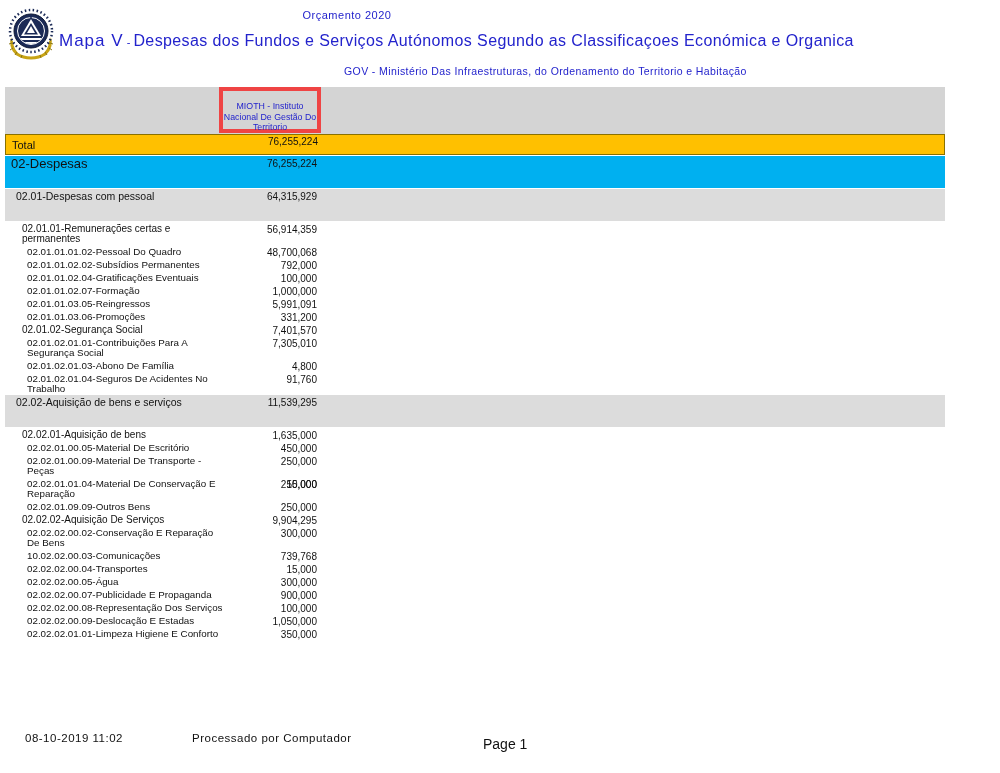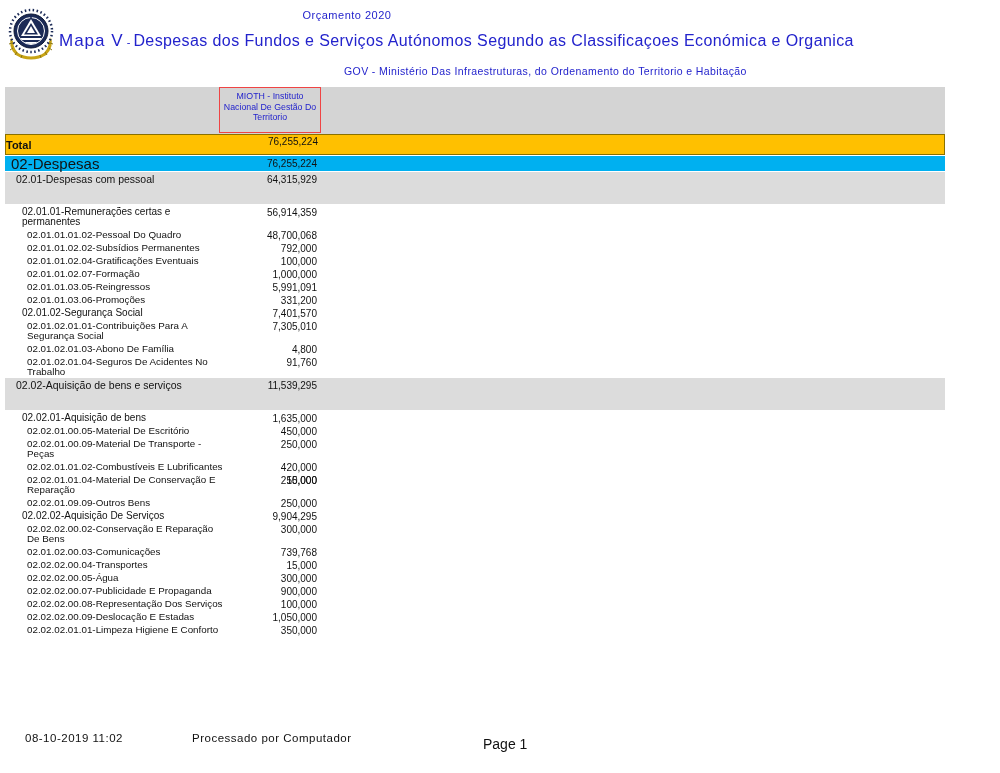--- a/index.html
+++ b/index.html
@@ -18,33 +18,33 @@
   #map-title{font-size:17px;letter-spacing:1px;}
   #map-dash{font-size:11px;}
   #map-subtitle{font-size:16px;letter-spacing:.4px;}
   #org-line{position:absolute;left:344px;top:65px;font-size:10.5px;letter-spacing:.4px;}
 
   
   #budget-table{position:absolute;left:5px;top:87px;width:940px;}
   #table-header{position:relative;height:47px;background:#D4D4D4;}
   #col-header{
     position:absolute;left:214px;top:0;width:102px;height:46px;
-    border:1px solid #ef4444;box-sizing:border-box;
-    font-size:8.8px;line-height:10.5px;text-align:center;padding-top:3px;
+    border:4px solid #ef4444;box-sizing:border-box;
+    font-size:8.8px;line-height:10.5px;text-align:center;padding-top:10px;
   }
   .row{position:relative;width:940px;box-sizing:border-box;}
   .row-label{width:218px;box-sizing:border-box;font-size:10px;line-height:10px;
     padding-top:2px;padding-bottom:1px;color:#111;}
   .row-value{position:absolute;top:2px;left:215px;width:97px;text-align:right;
     font-size:10px;color:#111;white-space:nowrap;}
   .row.total{background:#FFC000;border:1px solid #8a7100;margin-bottom:1px;}
-  .row.total .row-label{font-size:11px;line-height:11px;padding-top:5px;padding-bottom:3px;font-weight:bold;}
+  .row.total .row-label{font-size:11px;line-height:11px;padding-top:5px;padding-bottom:3px;padding-left:6px;}
   .row.total .row-value{top:1px;}
   .row.chapter{background:#00B0F0;margin-bottom:1px;}
-  .row.chapter .row-label{font-size:15px;line-height:11px;padding-top:2px;padding-bottom:2px;padding-left:6px;}
+  .row.chapter .row-label{font-size:13px;line-height:11px;padding-top:2px;padding-bottom:19px;padding-left:6px;}
   .row.section{background:#DCDCDC;margin-bottom:1px;}
   .row.section .row-label{font-size:10.5px;line-height:11px;padding-top:2px;padding-bottom:19px;padding-left:11px;}
   .row.group .row-label{padding-left:17px;}
   .row.item .row-label{padding-left:22px;font-size:9.8px;}
 
   
   #footer-datetime{position:absolute;left:25px;top:732px;font-size:11.5px;letter-spacing:.5px;color:#111;}
   #footer-processed{position:absolute;left:150px;top:732px;font-size:11.5px;letter-spacing:.5px;color:#111;padding-left:42px;}
   #footer-page{position:absolute;left:483px;top:736px;font-size:14px;color:#111;}
 </style>
@@ -156,44 +156,40 @@
       </div>
       <div class="row item">
         <div class="row-label">02.02.01.00.05-Material De Escritório</div>
         <div class="row-value">450,000</div>
       </div>
       <div class="row item">
         <div class="row-label">02.02.01.00.09-Material De Transporte - Peças</div>
         <div class="row-value">250,000</div>
       </div>
       <div class="row item">
-        <div class="row-label">02.02.01.01.02-Combustíveis E Lubrificantes</div>
-        <div class="row-value">420,000</div>
-      </div>
-      <div class="row item">
         <div class="row-value">15,000</div>
       </div>
       <div class="row item">
         <div class="row-label">02.02.01.01.04-Material De Conservação E Reparação</div>
         <div class="row-value">250,000</div>
       </div>
       <div class="row item">
         <div class="row-label">02.02.01.09.09-Outros Bens</div>
         <div class="row-value">250,000</div>
       </div>
       <div class="row group">
         <div class="row-label">02.02.02-Aquisição De Serviços</div>
         <div class="row-value">9,904,295</div>
       </div>
       <div class="row item">
         <div class="row-label">02.02.02.00.02-Conservação E Reparação De Bens</div>
         <div class="row-value">300,000</div>
       </div>
       <div class="row item">
-        <div class="row-label">02.01.02.00.03-Comunicações</div>
+        <div class="row-label">10.02.02.00.03-Comunicações</div>
         <div class="row-value">739,768</div>
       </div>
       <div class="row item">
         <div class="row-label">02.02.02.00.04-Transportes</div>
         <div class="row-value">15,000</div>
       </div>
       <div class="row item">
         <div class="row-label">02.02.02.00.05-Água</div>
         <div class="row-value">300,000</div>
       </div>

